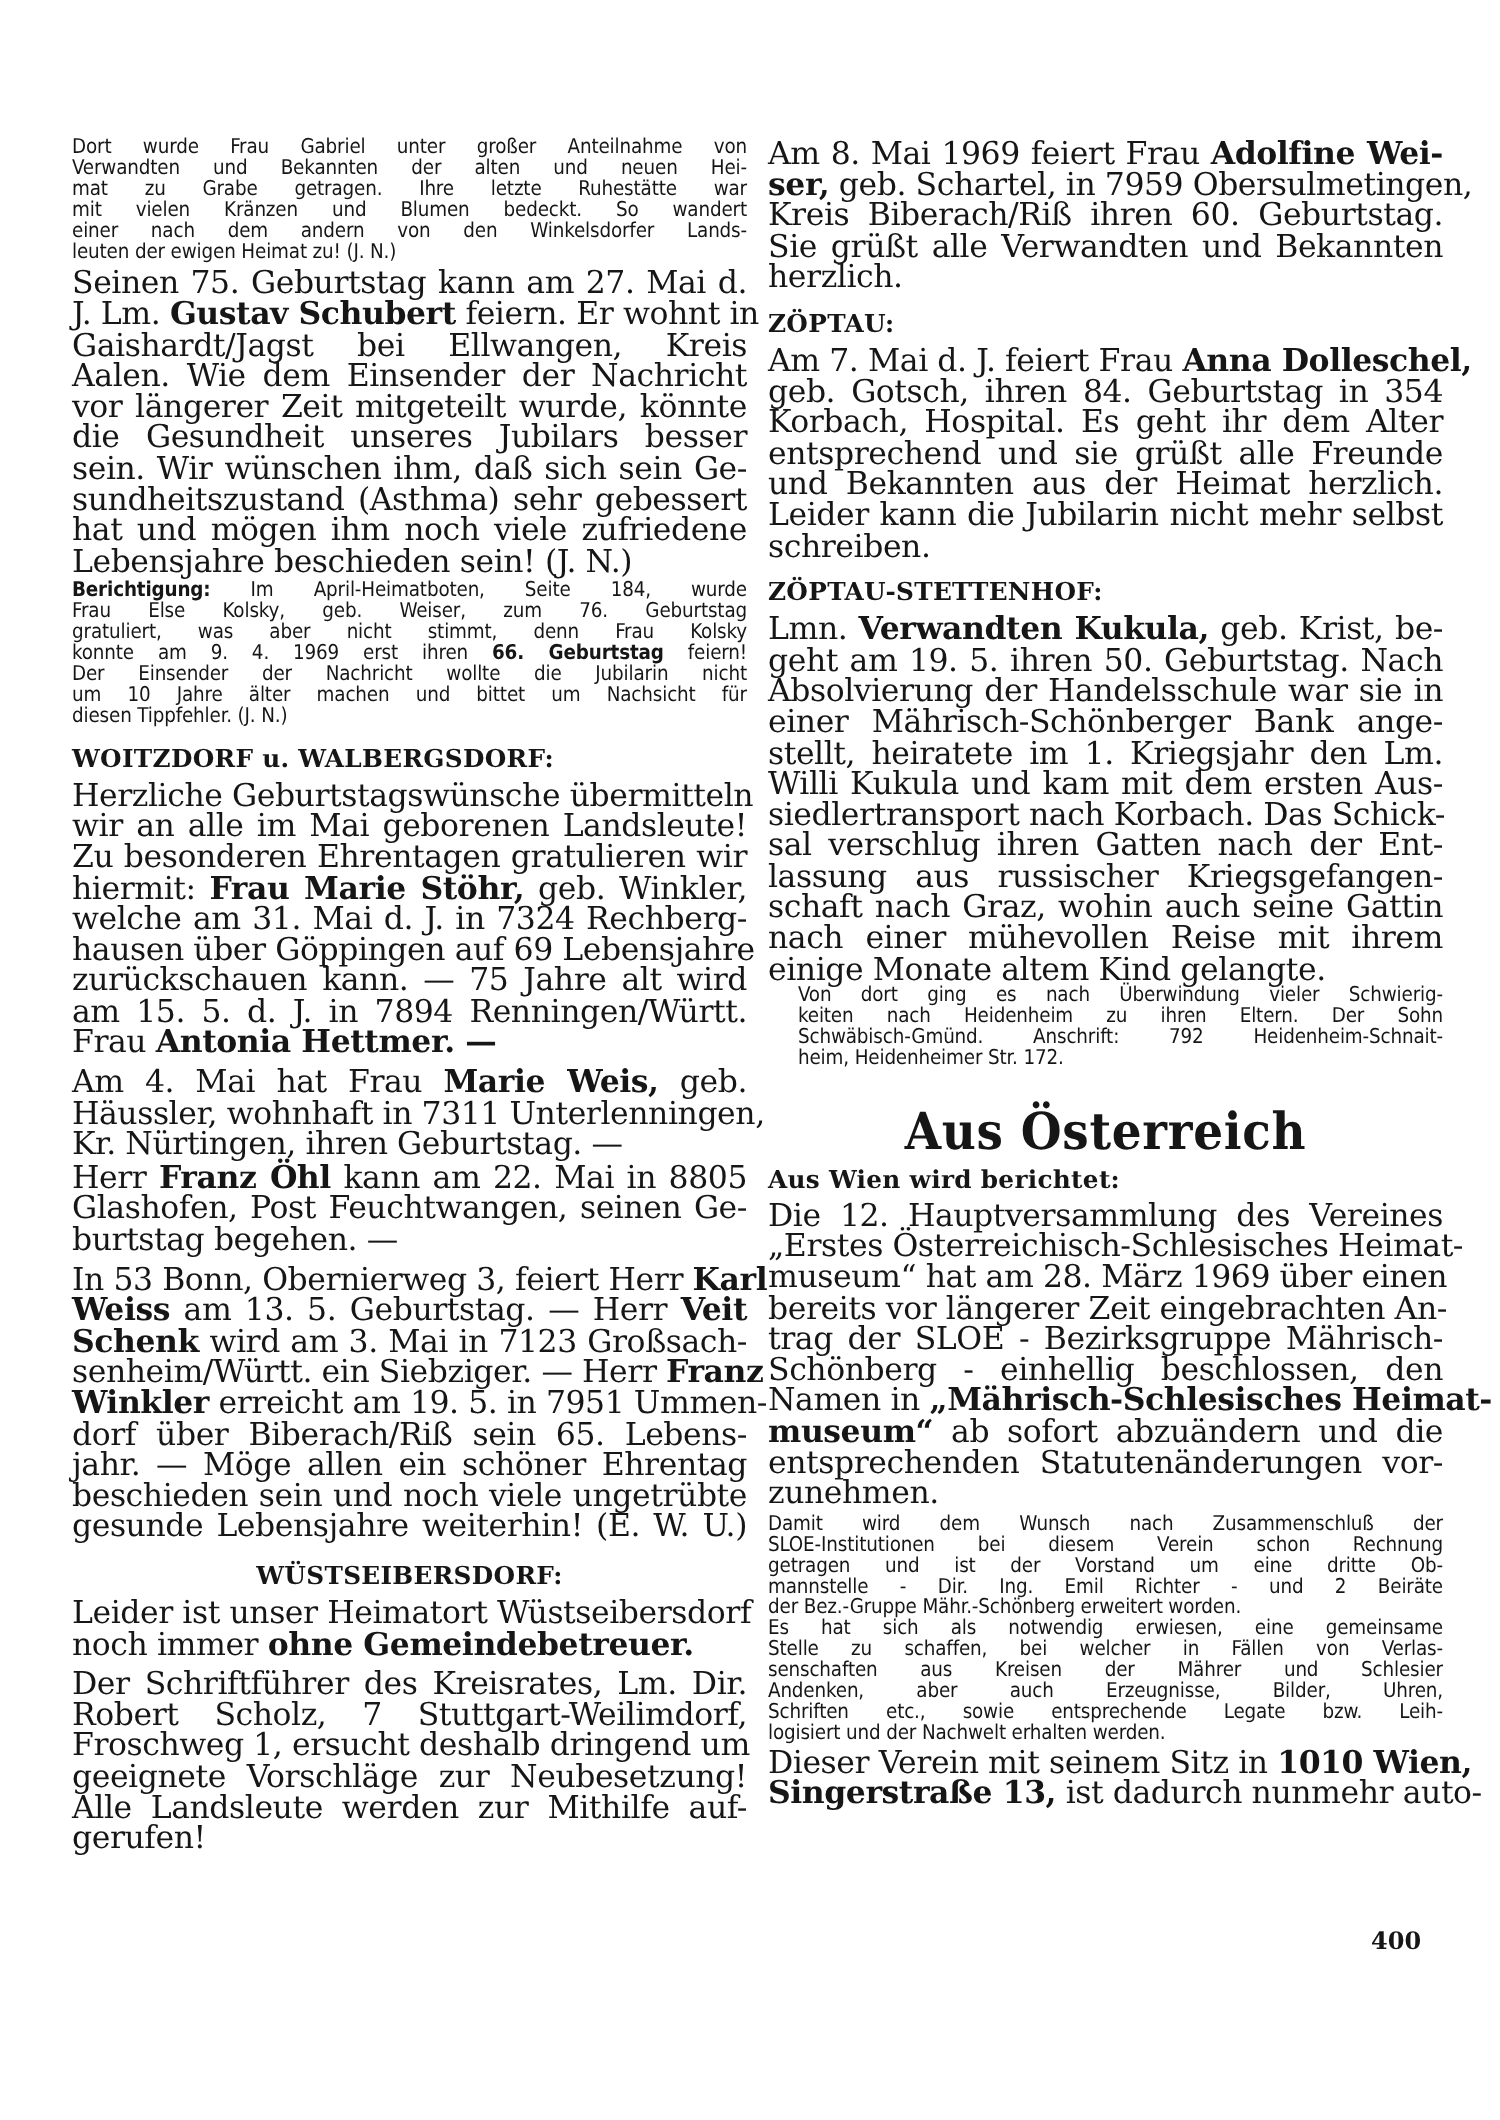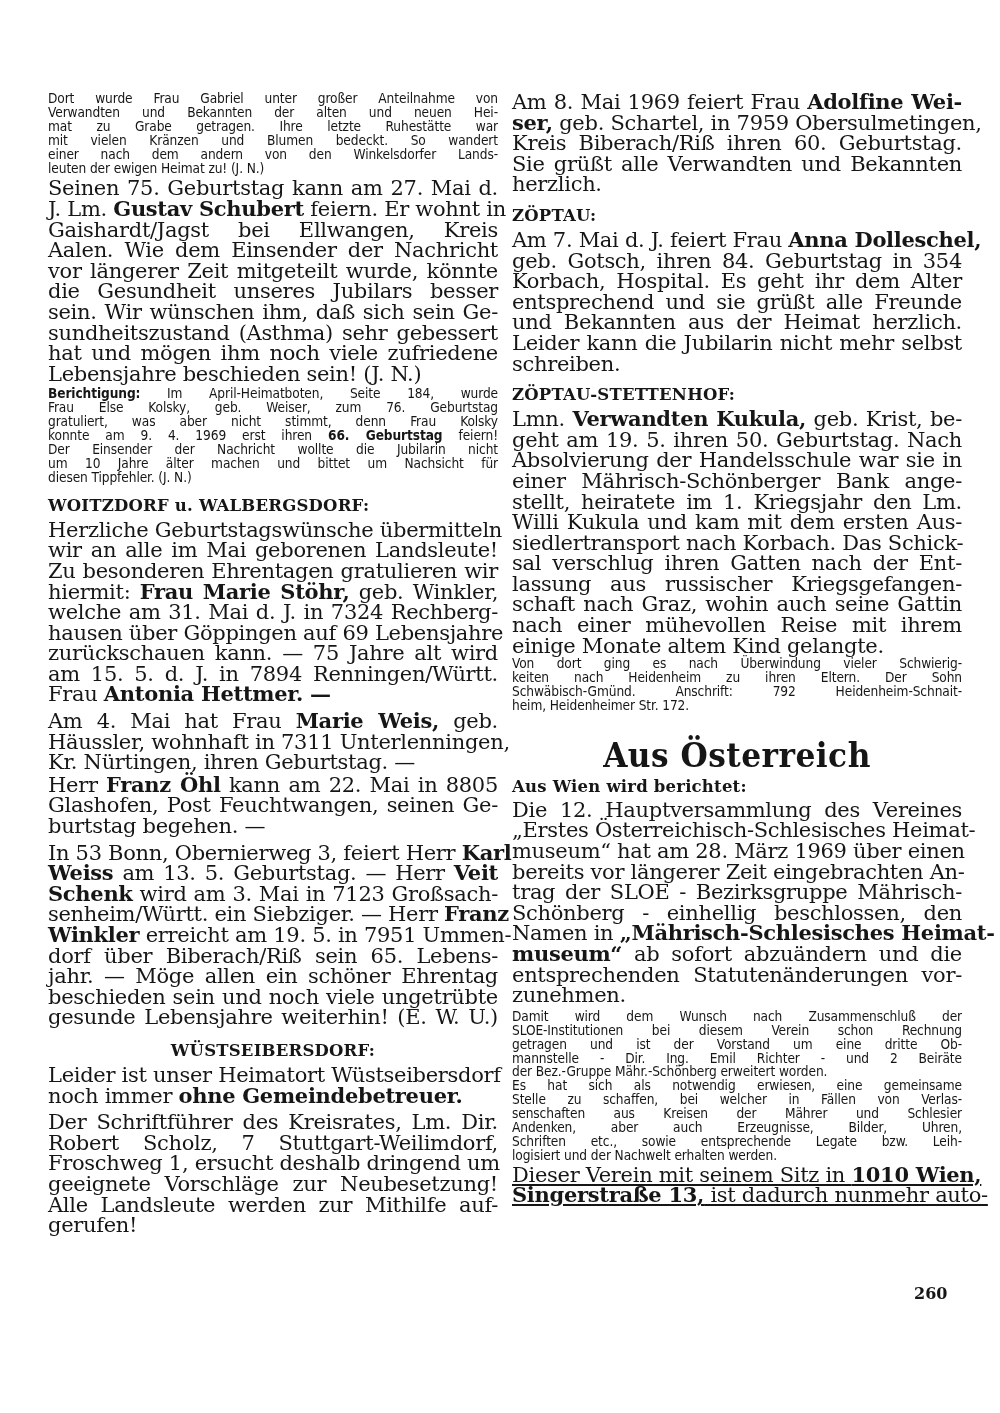--- a/index.html
+++ b/index.html
@@ -101,21 +101,21 @@
   <div class="block large" style="margin-top:4px;">
     <span class="line"><span>Am 7. Mai d. J. feiert Frau </span><b>Anna Dolleschel,</b></span>
     <span id="zoeptau-rest"><span class="line">geb. Gotsch, ihren 84. Geburtstag in 354</span><span class="line">Korbach, Hospital. Es geht ihr dem Alter</span><span class="line">entsprechend und sie grüßt alle Freunde</span><span class="line">und Bekannten aus der Heimat herzlich.</span><span class="line">Leider kann die Jubilarin nicht mehr selbst</span><span class="line last">schreiben.</span></span>
   </div>
 
   <div class="block heading" style="margin-top:11px;">ZÖPTAU-STETTENHOF:</div>
   <div class="block large" style="margin-top:4px;">
     <span class="line"><span>Lmn. </span><b>Verwandten Kukula,</b><span> geb. Krist, be-</span></span>
     <span id="kukula-rest"><span class="line">geht am 19. 5. ihren 50. Geburtstag. Nach</span><span class="line">Absolvierung der Handelsschule war sie in</span><span class="line">einer Mährisch-Schönberger Bank ange-</span><span class="line">stellt, heiratete im 1. Kriegsjahr den Lm.</span><span class="line">Willi Kukula und kam mit dem ersten Aus-</span><span class="line">siedlertransport nach Korbach. Das Schick-</span><span class="line">sal verschlug ihren Gatten nach der Ent-</span><span class="line">lassung aus russischer Kriegsgefangen-</span><span class="line">schaft nach Graz, wohin auch seine Gattin</span><span class="line">nach einer mühevollen Reise mit ihrem</span><span class="line last">einige Monate altem Kind gelangte.</span></span>
   </div>
-  <div class="block small" id="kukula-small" style="margin-top:1px;">
+  <div class="block small" id="kukula-small" style="margin-top:1px;margin-left:20px;">
       <span class="line">Von dort ging es nach Überwindung vieler Schwierig-</span>
       <span class="line">keiten nach Heidenheim zu ihren Eltern. Der Sohn</span>
       <span class="line">Schwäbisch-Gmünd. Anschrift: 792 Heidenheim-Schnait-</span>
       <span class="line last">heim, Heidenheimer Str. 172.</span>
     </div>
 
   <div class="fraktur-title" style="margin-top:22px;">Aus Österreich</div>
   <div class="block heading" style="margin-top:2px;">Aus Wien wird berichtet:</div>
   <div class="block large" style="margin-top:3px;">
     <span id="aus-p1"><span class="line">Die 12. Hauptversammlung des Vereines</span><span class="line">„Erstes Österreichisch-Schlesisches Heimat-</span><span class="line">museum“ hat am 28. März 1969 über einen</span><span class="line">bereits vor längerer Zeit eingebrachten An-</span><span class="line">trag der SLOE - Bezirksgruppe Mährisch-</span><span class="line">Schönberg - einhellig beschlossen, den</span></span>
@@ -131,19 +131,19 @@
       <span class="line last">der Bez.-Gruppe Mähr.-Schönberg erweitert worden.</span>
     </div>
   <div class="block small" id="aus-small2">
       <span class="line">Es hat sich als notwendig erwiesen, eine gemeinsame</span>
       <span class="line">Stelle zu schaffen, bei welcher in Fällen von Verlas-</span>
       <span class="line">senschaften aus Kreisen der Mährer und Schlesier</span>
       <span class="line">Andenken, aber auch Erzeugnisse, Bilder, Uhren,</span>
       <span class="line">Schriften etc., sowie entsprechende Legate bzw. Leih-</span>
       <span class="line last">logisiert und der Nachwelt erhalten werden.</span>
     </div>
-  <div class="block large" style="margin-top:2px;text-decoration:underline;">
+  <div class="block large" style="margin-top:2px;">
     <span class="line"><span>Dieser Verein mit seinem Sitz in </span><b>1010 Wien,</b></span>
     <span class="line"><b>Singerstraße 13,</b><span> ist dadurch nunmehr auto-</span></span>
   </div>
 </div>
 
-<div class="pagenum">260</div>
+<div class="pagenum">400</div>
 
 </body></html>

